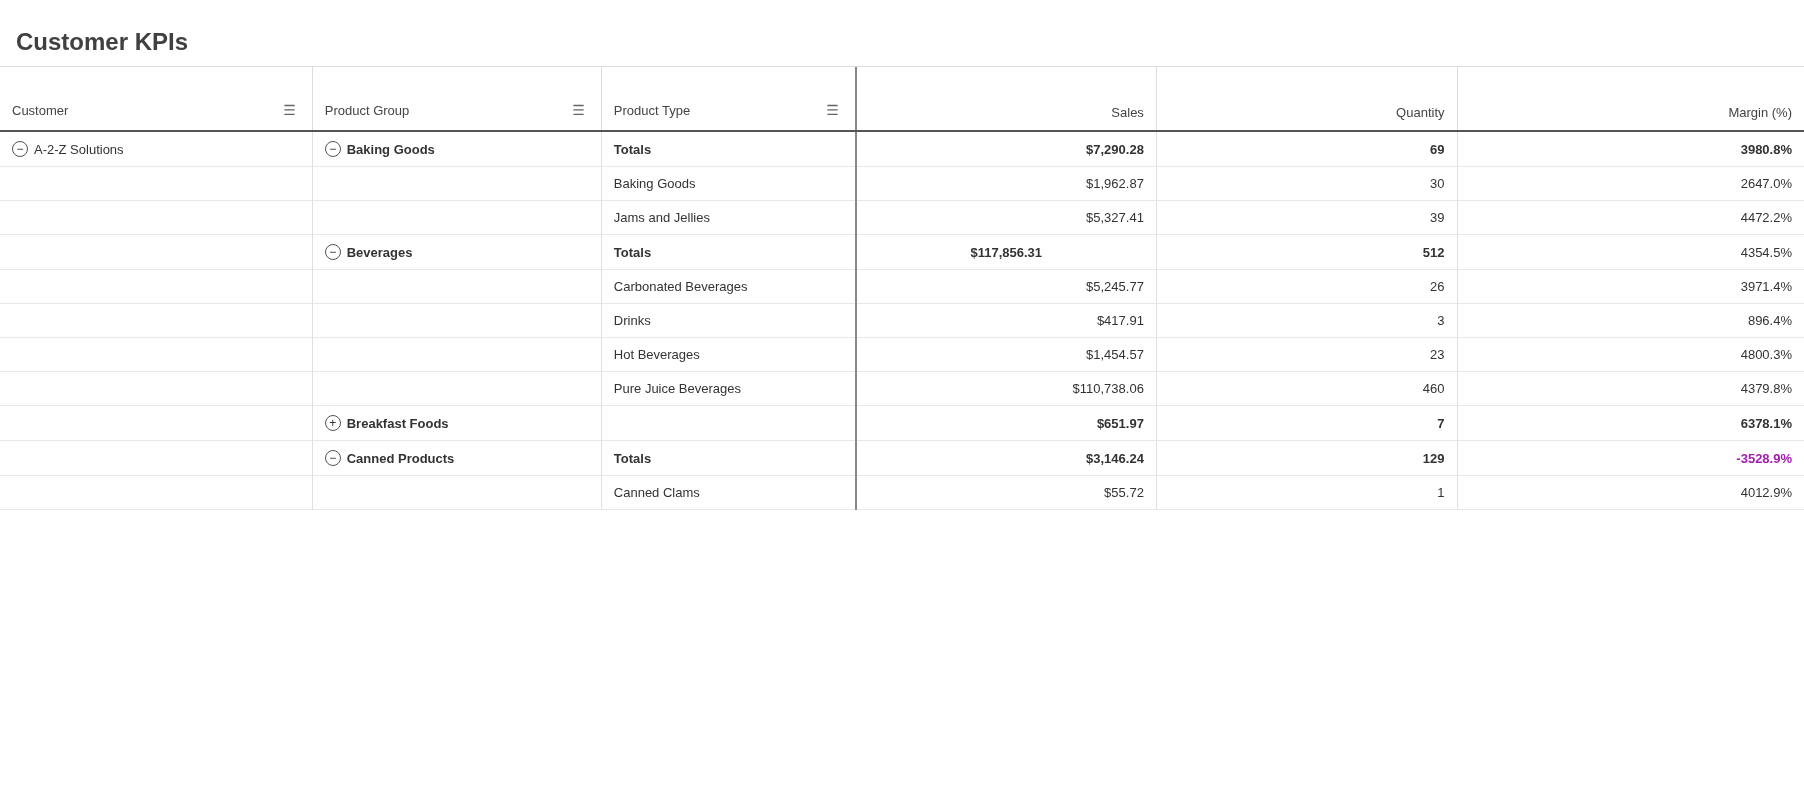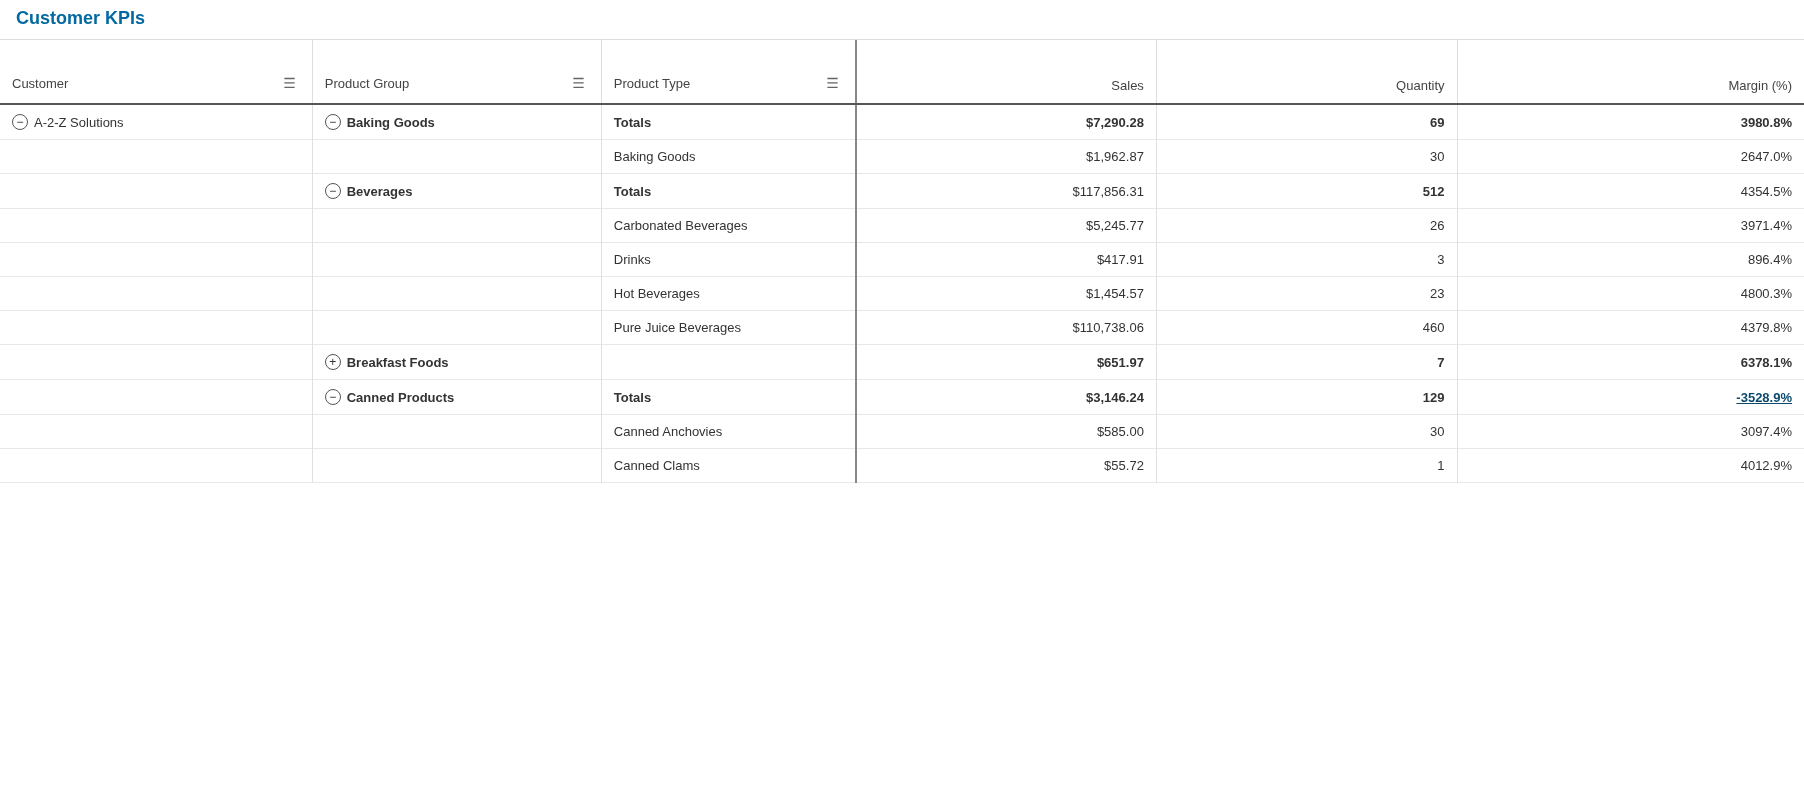--- a/index.html
+++ b/index.html
@@ -3,24 +3,24 @@
   <meta charset="utf-8">
   <style>
     * { box-sizing: border-box; margin: 0; padding: 0; }
     body {
       font-family: 'Segoe UI', Arial, sans-serif;
       font-size: 13px;
       background: #fff;
       color: #333;
     }
     .page-title {
-      font-size: 18px;
+      font-size: 24px;
       font-weight: 600;
-      padding: 8px 16px 10px 16px;
-      color: #0369a1;
+      padding: 28px 16px 10px 16px;
+      color: #404040;
     }
     .table-container {
       width: 100%;
       overflow: hidden;
       border-top: 1px solid #ddd;
       position: relative;
     }
     table {
       width: 100%;
       border-collapse: collapse;
@@ -103,22 +103,21 @@
     }
     .cell-flex {
       display: flex;
       align-items: center;
     }
     
     .thick-right {
       border-right: 2px solid #888 !important;
     }
     .negative {
-      color: #0c4a6e;
-      text-decoration: underline;
+      color: #a21caf;
     }
   </style>
 </head>
 <body>
 
 <div class="page-title">Customer KPIs</div>
 
 <div class="table-container">
   <table>
     <colgroup>
@@ -188,28 +187,36 @@
         <tr>
           <td></td>
           <td></td>
           <td class="thick-right">Baking Goods</td>
           <td class="align-right">$1,962.87</td>
           <td class="align-right">30</td>
           <td class="align-right">2647.0%</td>
         </tr>
         <tr>
           <td></td>
+          <td></td>
+          <td class="thick-right">Jams and Jellies</td>
+          <td class="align-right">$5,327.41</td>
+          <td class="align-right">39</td>
+          <td class="align-right">4472.2%</td>
+        </tr>
+        <tr>
+          <td></td>
           <td>
             <div class="cell-flex">
               <span class="expand-icon">−</span>
               <span style="font-weight: 600;">Beverages</span>
             </div>
           </td>
           <td class="thick-right" style="font-weight: 600;">Totals</td>
-          <td class="align-right" style="font-weight: 400;">$117,856.31</td>
+          <td class="align-right" style="font-weight: 700; text-align: center;">$117,856.31</td>
           <td class="align-right" style="font-weight: 600; text-align: right;">512</td>
           <td class="align-right" style="font-weight: 400;">4354.5%</td>
         </tr>
         <tr>
           <td></td>
           <td></td>
           <td class="thick-right">Carbonated Beverages</td>
           <td class="align-right">$5,245.77</td>
           <td class="align-right">26</td>
           <td class="align-right">3971.4%</td>
@@ -260,28 +267,20 @@
             </div>
           </td>
           <td class="thick-right" style="font-weight: 600;">Totals</td>
           <td class="align-right" style="font-weight: 600;">$3,146.24</td>
           <td class="align-right" style="font-weight: 600;">129</td>
           <td class="align-right negative" style="font-weight: 600;">-3528.9%</td>
         </tr>
         <tr>
           <td></td>
           <td></td>
-          <td class="thick-right">Canned Anchovies</td>
-          <td class="align-right">$585.00</td>
-          <td class="align-right">30</td>
-          <td class="align-right">3097.4%</td>
-        </tr>
-        <tr>
-          <td></td>
-          <td></td>
           <td class="thick-right">Canned Clams</td>
           <td class="align-right">$55.72</td>
           <td class="align-right">1</td>
           <td class="align-right">4012.9%</td>
         </tr>
       </tbody>
   </table>
 </div>
 
 </body></html>

